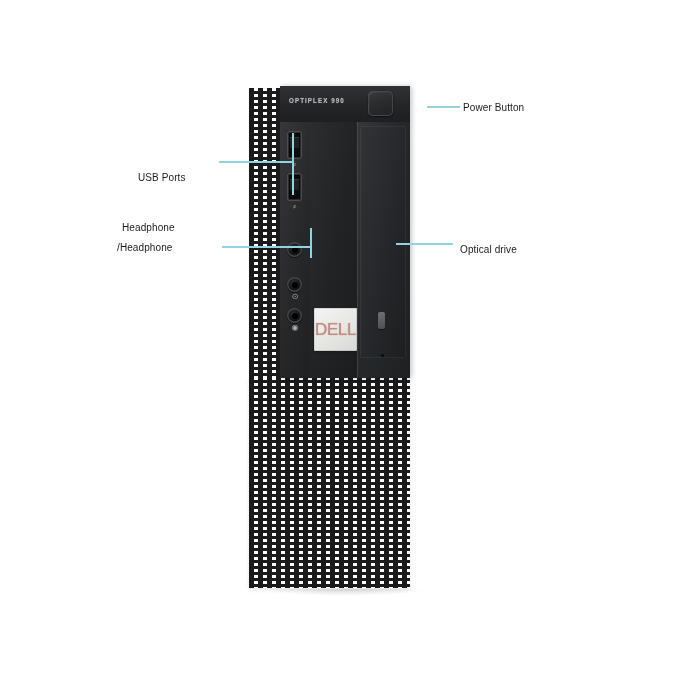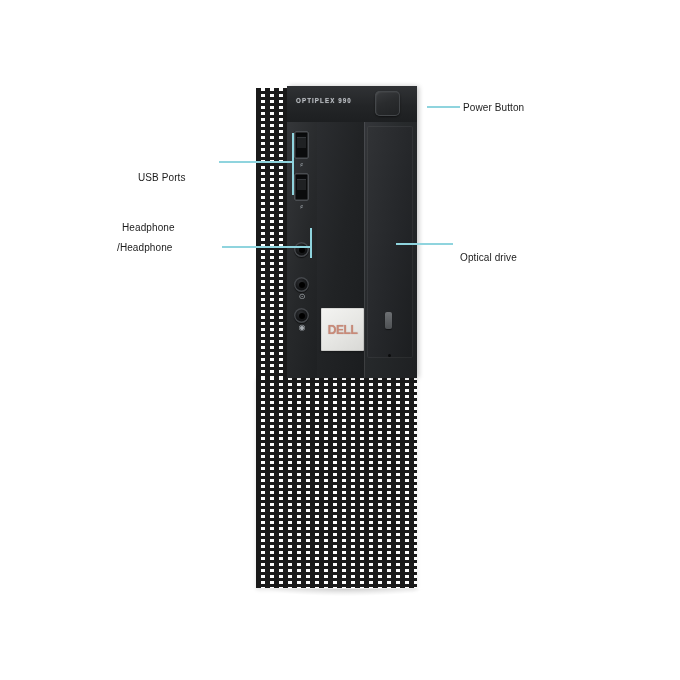--- a/index.html
+++ b/index.html
@@ -34,21 +34,21 @@
     height: 2px;
   }
   .leader.v {
     width: 2px;
     height: auto;
   }
 
   
   #chassis {
     position: absolute;
-    left: 256px;
+    left: 249px;
     top: 86px;
     width: 162px;
     height: 506px;
   }
 
   
   .mesh {
     position: absolute;
     background-color: #fdfdfd;
     background-image:
@@ -259,22 +259,22 @@
     background: linear-gradient(145deg, #f4f4f2 0%, #e6e6e3 55%, #d8d8d5 100%);
     border-radius: 1px;
     box-shadow: inset 0 0 0 1px rgba(0,0,0,0.10),
                 0 1px 2px rgba(0,0,0,0.30);
     display: flex;
     align-items: center;
     justify-content: center;
   }
   #dell-wordmark {
     font-family: "Liberation Sans", sans-serif;
-    font-weight: bold;
-    font-size: 12px;
+    font-weight: normal;
+    font-size: 17px;
     letter-spacing: -0.4px;
     color: #c98a78;
     text-shadow: 0 0 1px rgba(120,60,45,0.5);
   }
 
   
   #ground-shadow {
     position: absolute;
     left: 268px; top: 589px;
     width: 155px; height: 7px;
@@ -336,15 +336,15 @@
   <div class="label right-al" style="left:138px; top:158px;margin-top:10px;">USB Ports</div>
   <div class="leader" style="left:219px; top:161px; width:74px;"></div>
   <div class="leader v" style="left:292px; top:133px; height:62px;"></div>
 
   <div class="label right-al" style="left:122px; top:218px;">Headphone</div>
   <div class="label right-al" style="left:117px; top:238px;">/Headphone</div>
   <div class="leader" style="left:222px; top:246px; width:89px;"></div>
   <div class="leader v" style="left:310px; top:228px; height:30px;"></div>
 
   <div class="leader" style="left:396px; top:243px; width:57px;"></div>
-  <div class="label" style="left:460px; top:248px;">Optical drive</div>
+  <div class="label" style="left:460px; top:240px;">Optical drive</div>
 
 </div>
 
 </body></html>

